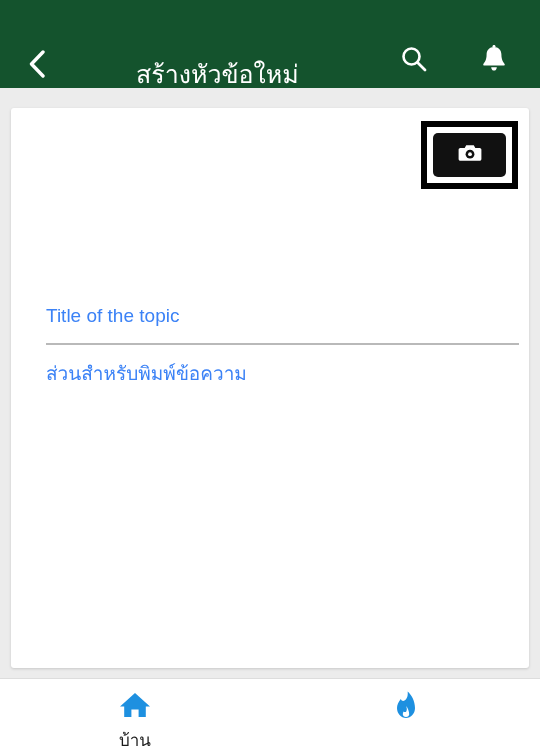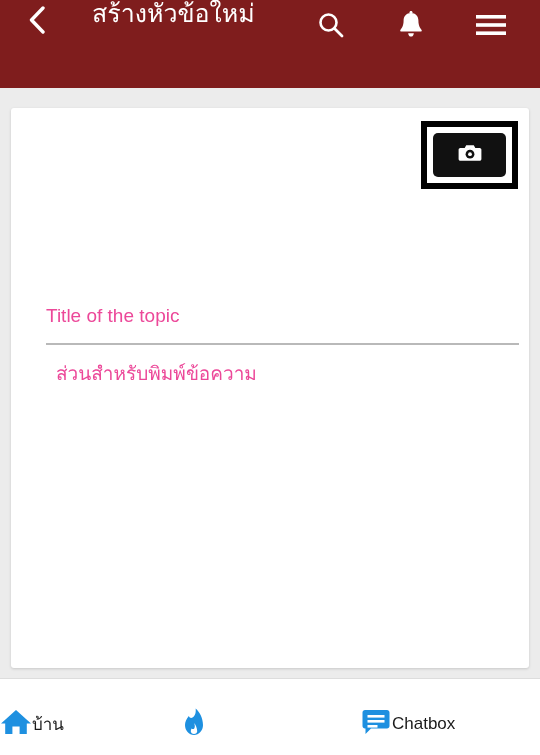--- a/index.html
+++ b/index.html
@@ -11,26 +11,27 @@
     height: 755px;
     background: #ececec;
     font-family: "Liberation Sans", sans-serif;
     overflow: hidden;
     position: relative;
   }
 
   
   .appbar {
     height: 88px;
-    background: #7f1d1d;
-    display: flex;
-    align-items: flex-start;
+    background: #14532d;
+    display: flex;
+    align-items: flex-end;
     padding: 0 22px 0 28px;
     box-sizing: border-box;
     position: relative;
+    gap: 44px;
   }
   .back-btn {
     width: 34px;
     height: 44px;
     display: flex;
     align-items: center;
     justify-content: flex-start;
     flex: none;
     cursor: pointer;
   }
@@ -99,55 +100,55 @@
     justify-content: center;
   }
 
   .title-field {
     position: absolute;
     left: 35px;
     top: 195px;
     width: 473px;
   }
   .placeholder {
-    color: #ec4899;
+    color: #3b82f6;
     font-size: 19px;
     line-height: 26px;
     user-select: none;
   }
   .title-underline {
     margin-top: 14px;
     height: 2px;
     background: #b9b9b9;
   }
 
   .body-field {
     position: absolute;
-    left: 45px;
+    left: 35px;
     top: 253px;
     width: 473px;
     height: 305px;
   }
 
   
   .bottom-nav {
     position: absolute;
     left: 0;
     bottom: 0;
     width: 540px;
     height: 77px;
     background: #ffffff;
     border-top: 1px solid #dddddd;
     display: flex;
     box-sizing: border-box;
   }
   .nav-item {
     flex: 1 1 0;
     display: flex;
-    flex-direction: row;
+    flex-direction: column;
     align-items: center;
     justify-content: flex-start;
     padding-top: 9px;
     cursor: pointer;
   }
   .nav-icon {
     height: 34px;
     display: flex;
     align-items: center;
     justify-content: center;
@@ -247,25 +248,14 @@
     <div class="nav-icon">
       <svg width="26" height="30" viewBox="0 0 26 30" aria-hidden="true">
         <path d="M15.6 1.5 C15.6 1.5 16.6 6.4 13.8 9.6 C12.2 11.4 9.6 11.4 8.8 9 C6.4 12 5 14.8 5 18 C5 23.6 9 28 14 28 C19 28 23 23.6 23 18 C23 11.2 19.4 4.6 15.6 1.5 Z" fill="#1e90e0"></path>
         <path d="M14 16 C14 16 15.6 19 14.4 21.2 C13.8 22.2 12.4 22.4 11.6 21.4 C11 22.6 10.8 23.4 10.8 24.2 C10.8 25.8 12.2 27 14 27 C15.8 27 17.2 25.8 17.2 24.2 C17.2 21.2 15.8 17.8 14 16 Z" fill="#ffffff"></path>
       </svg>
     </div>
   </div>
 
 
 
-  <div class="nav-item">
-    <div class="nav-icon">
-      <svg width="32" height="30" viewBox="0 0 32 30" aria-hidden="true">
-        <path d="M5 3 L27 3 C28.4 3 29.5 4.1 29.5 5.5 L29.5 19 C29.5 20.4 28.4 21.5 27 21.5 L11 21.5 L5.5 27 L5.5 21.5 L5 21.5 C3.6 21.5 2.5 20.4 2.5 19 L2.5 5.5 C2.5 4.1 3.6 3 5 3 Z" fill="#1e90e0"></path>
-        <rect x="7.5" y="8" width="17" height="2.6" fill="#ffffff"></rect>
-        <rect x="7.5" y="13" width="17" height="2.6" fill="#ffffff"></rect>
-        <rect x="7.5" y="18" width="10" height="2.6" fill="#ffffff"></rect>
-      </svg>
-    </div>
-    <div class="nav-label">Chatbox</div>
-  </div>
 
 </div>
 
 </body></html>

